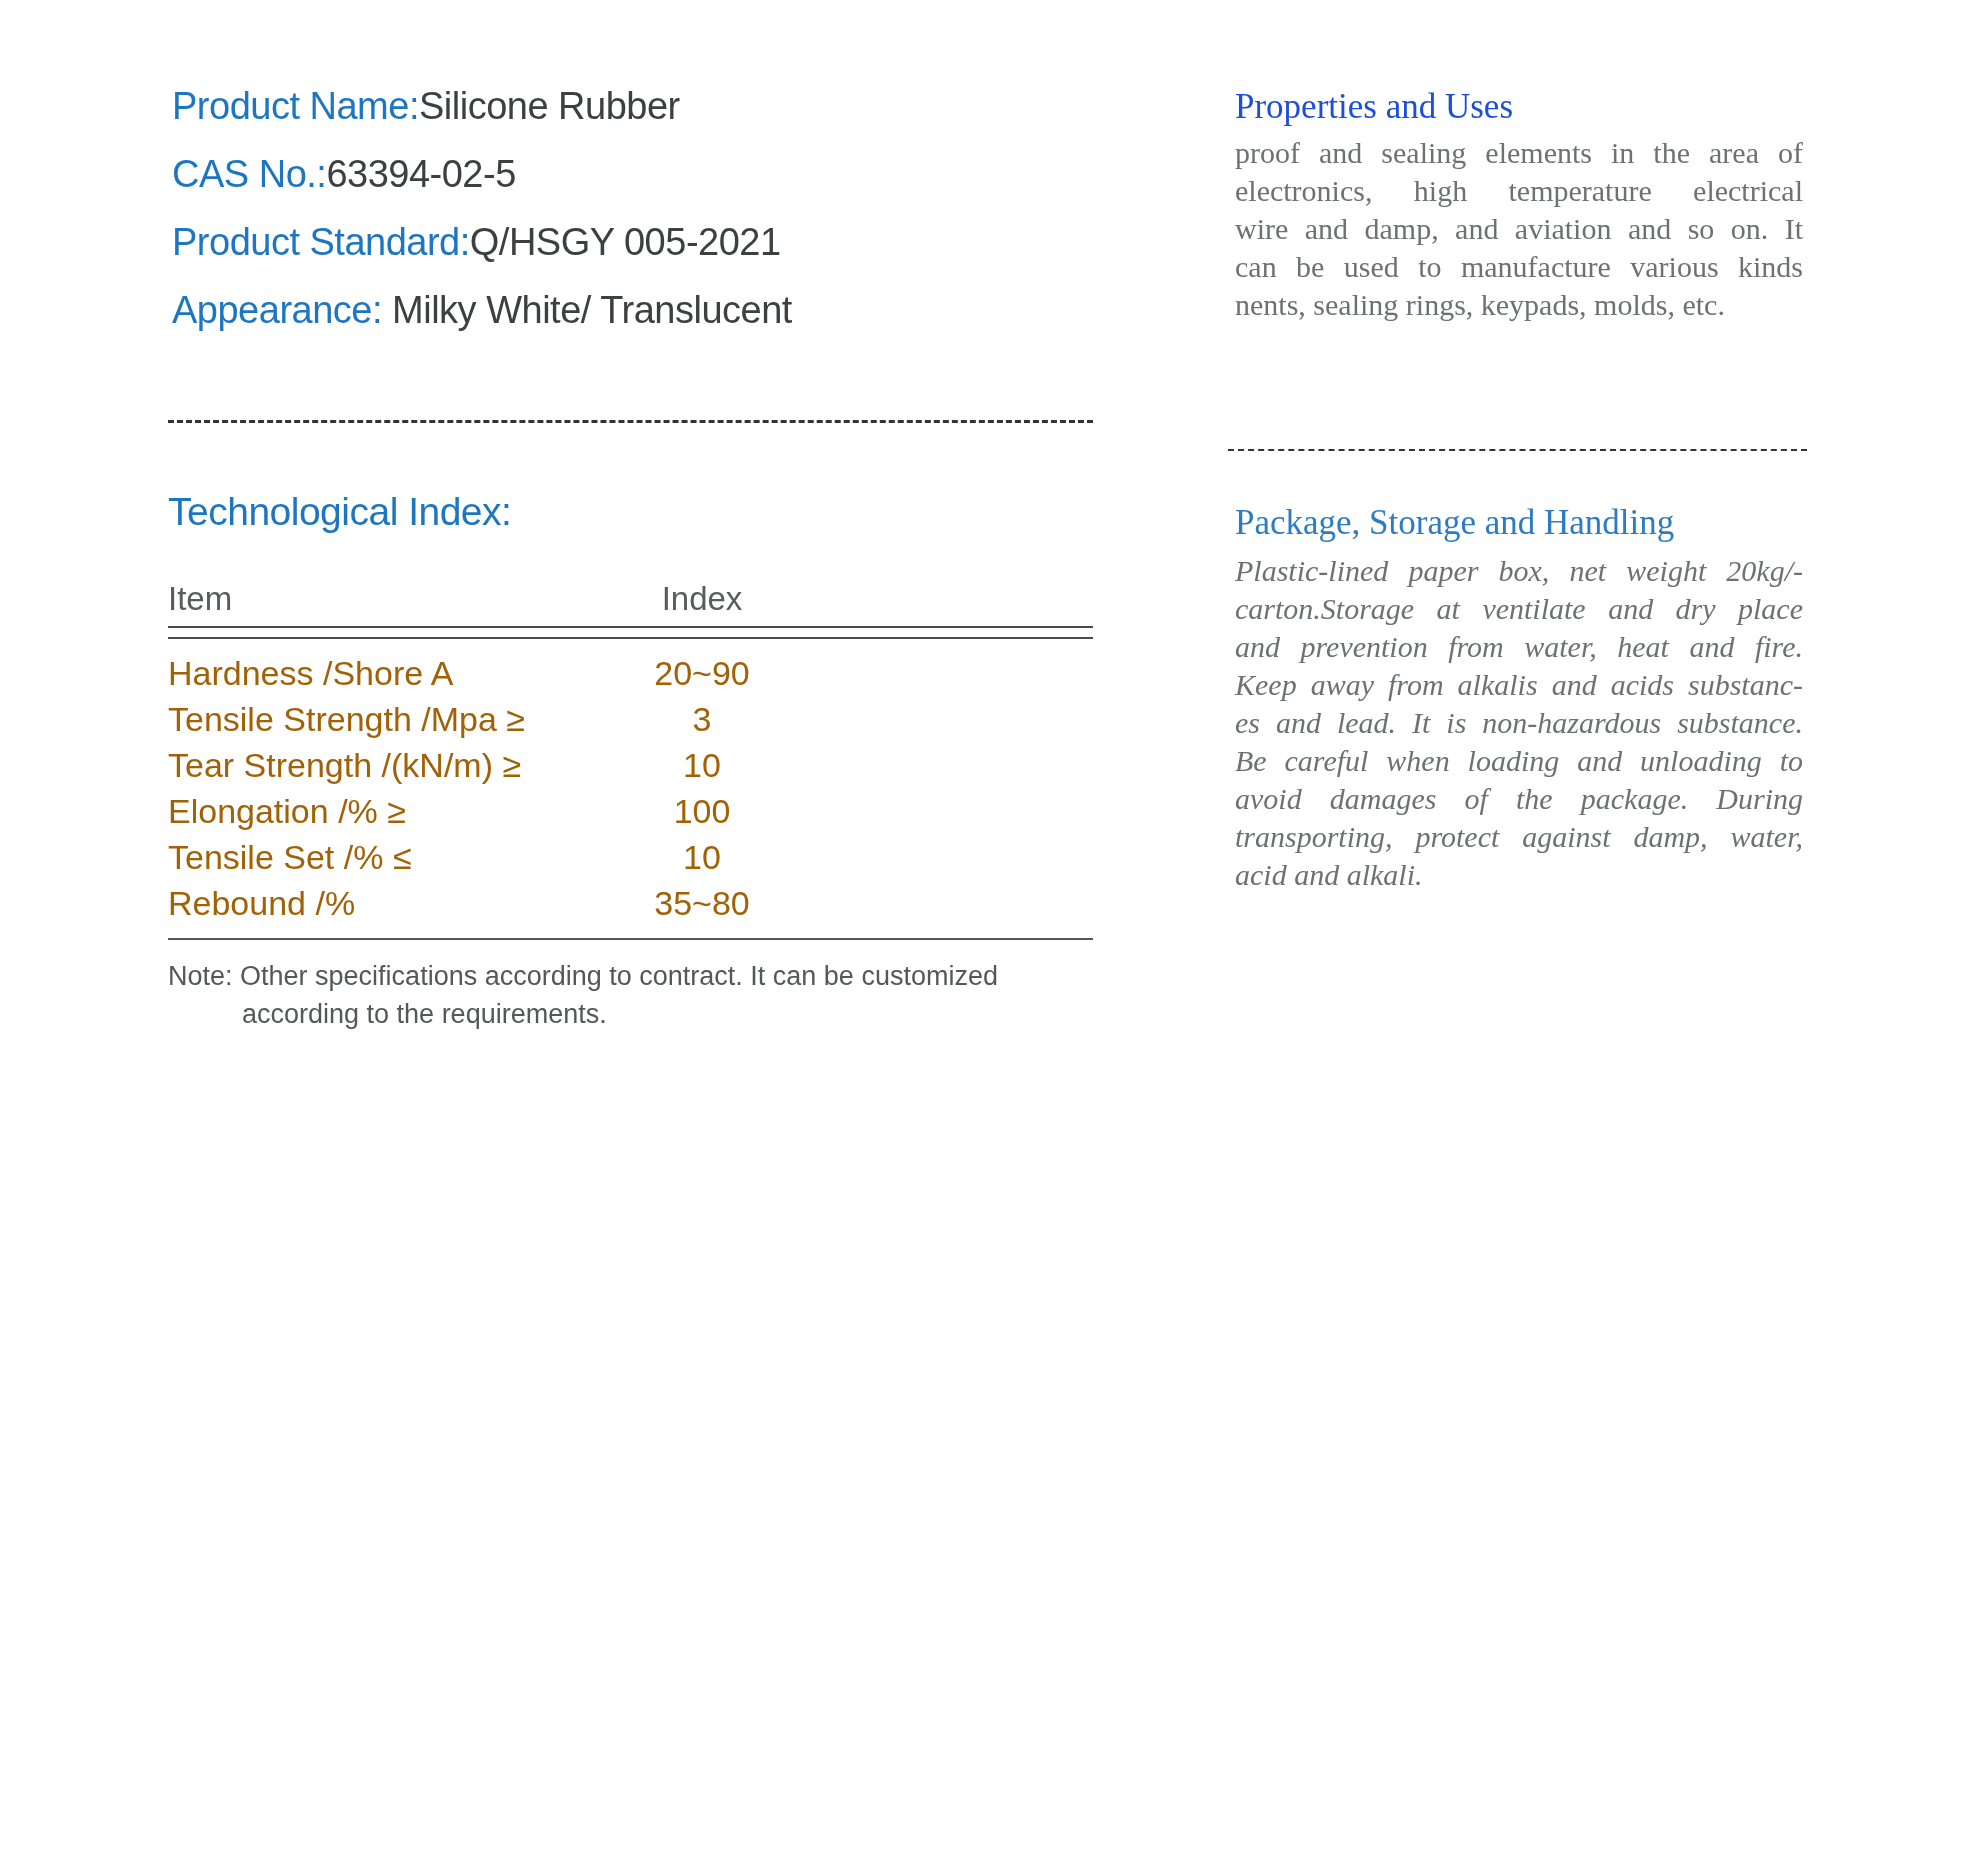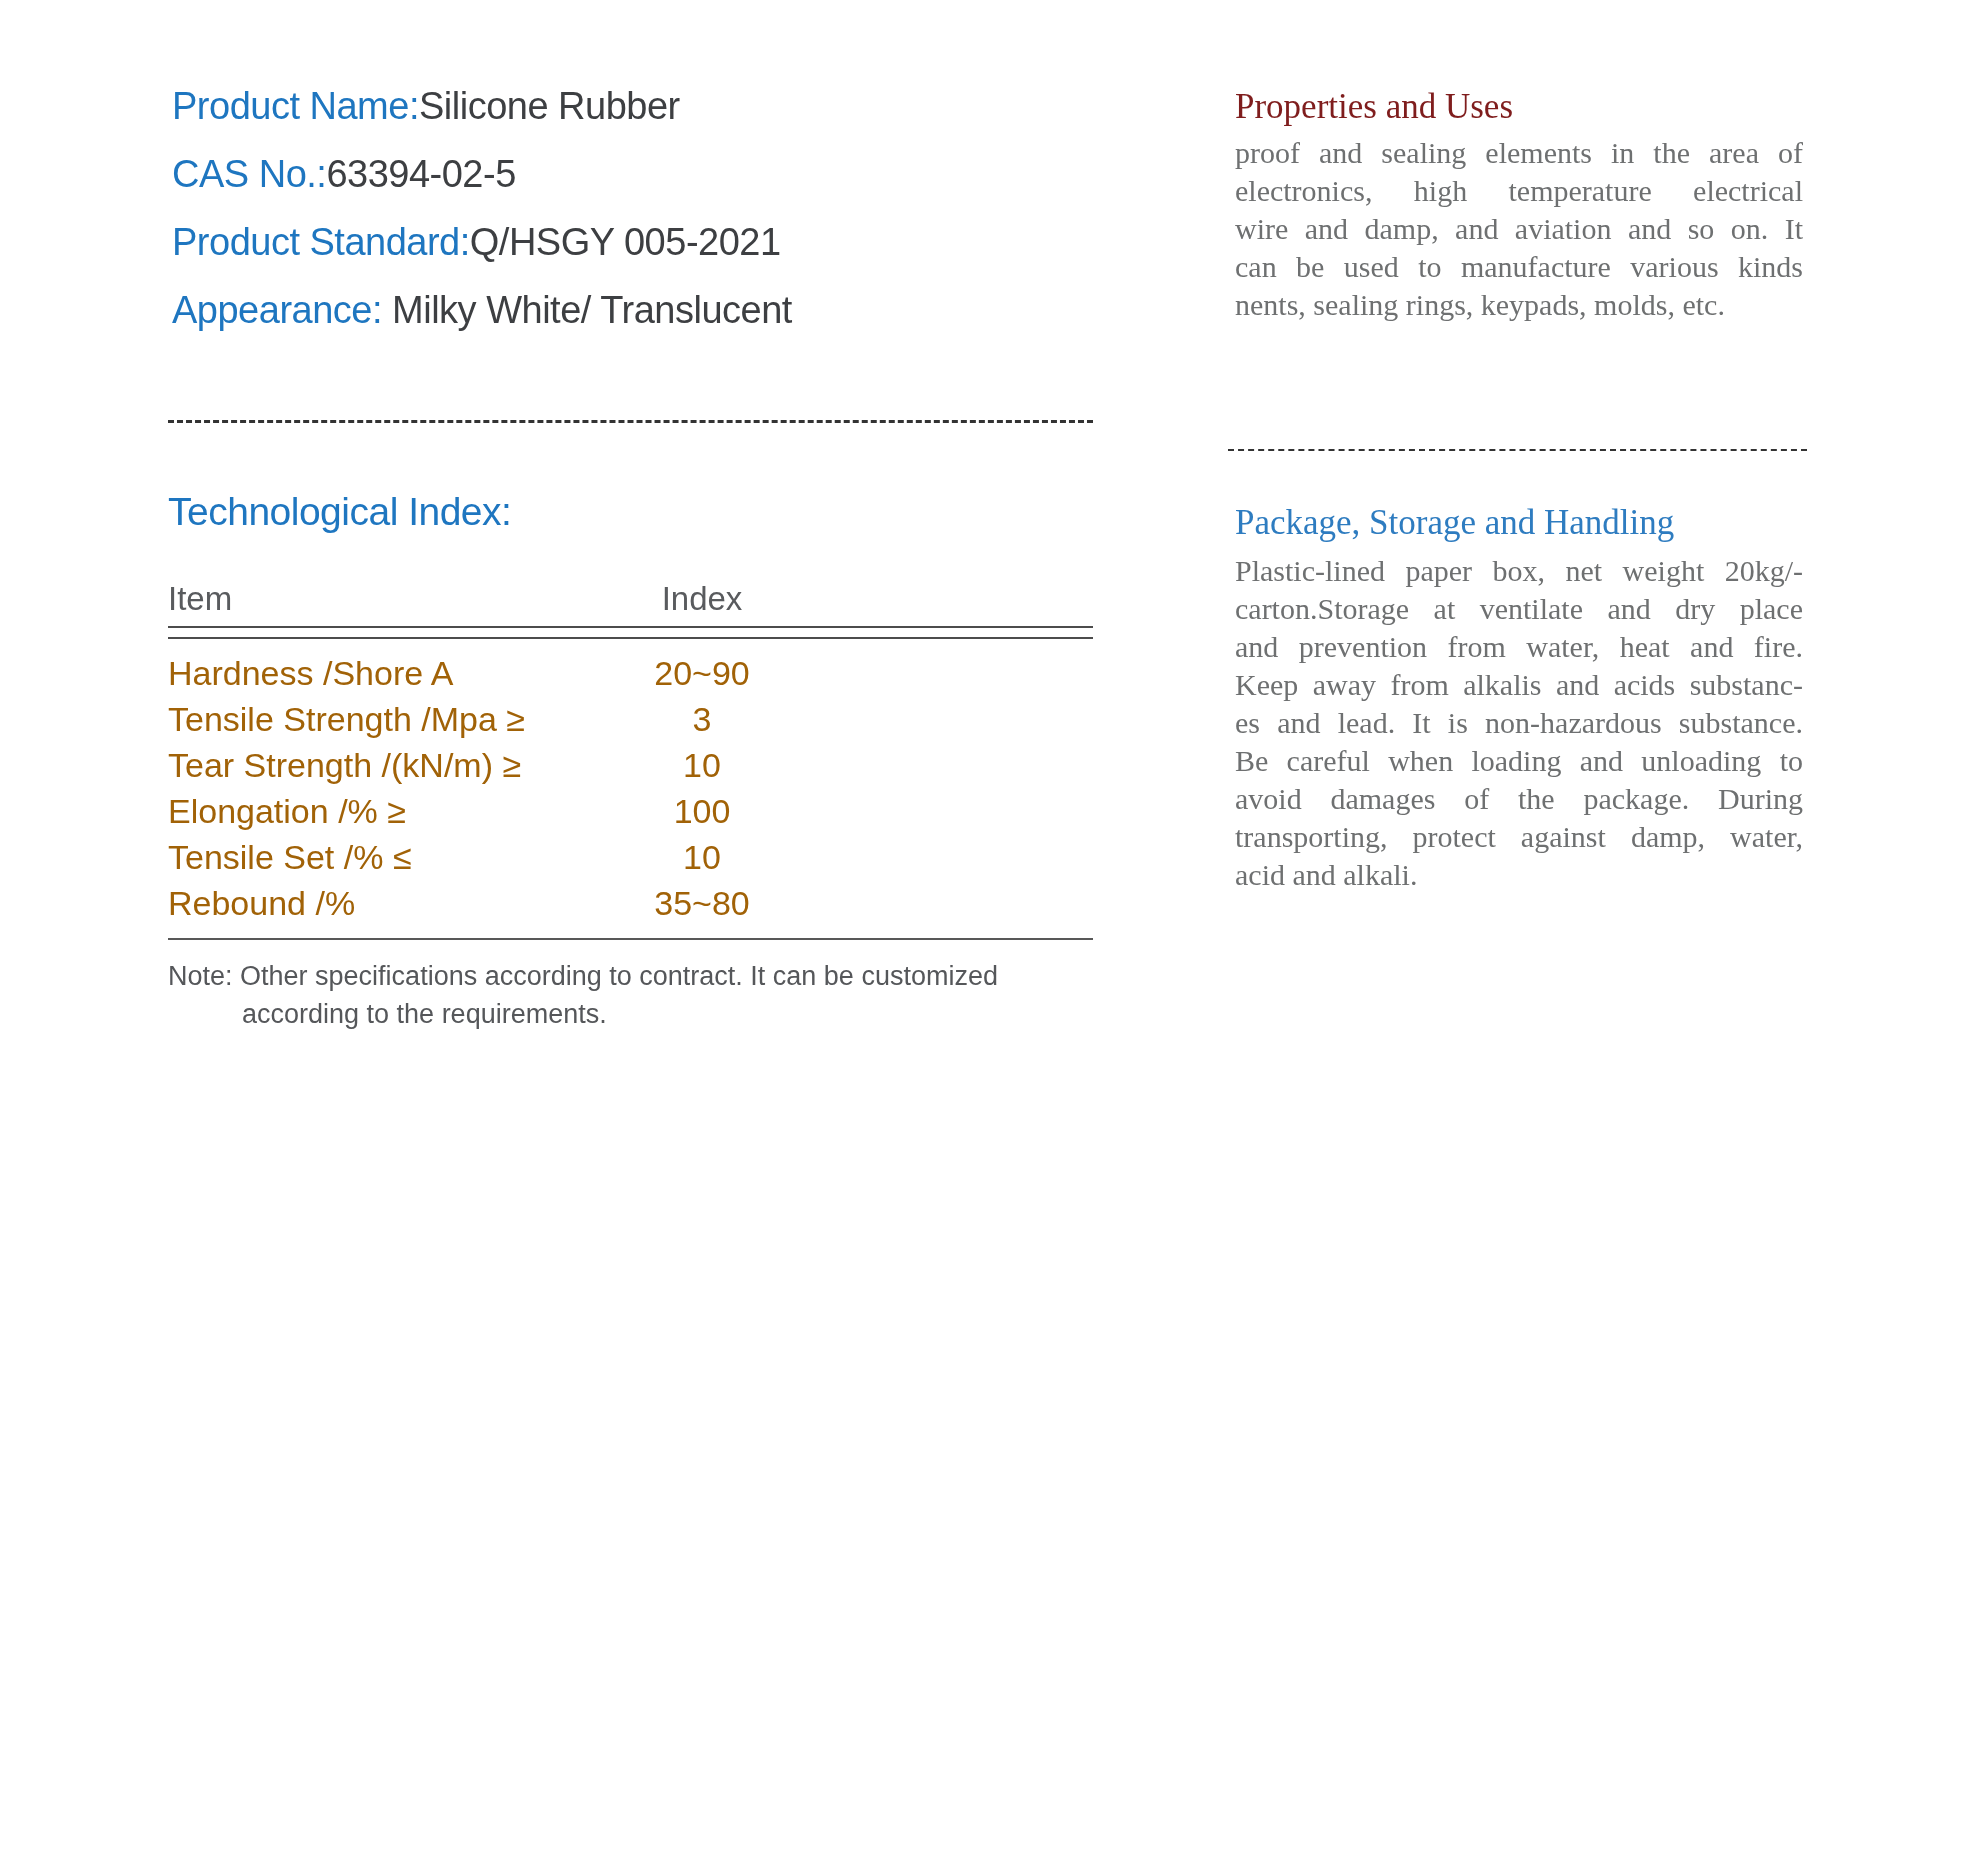--- a/index.html
+++ b/index.html
@@ -59,33 +59,33 @@
     margin-top:16.3px; font-size:27px; line-height:38px; color:#55575a;
   }
   .note-line{white-space:nowrap;}
   .note-line2{padding-left:74px;}
   .note-label{color:#55575a;text-align:right;}
 
   
   .serif{font-family:"Liberation Serif","DejaVu Serif",serif;}
   .props-heading{
     position:absolute; left:1235px; top:87px;
-    font-size:35px; color:#7f1d1d;
+    font-size:35px; color:#1d4ed8;
   }
   .props-body{
     position:absolute; left:1235px; top:134px; width:568px;
     font-size:30px; line-height:38px; color:#6e7071;
   }
   .pkg-heading{
     position:absolute; left:1235px; top:503px;
     font-size:35px; color:#2e7cc0;
   }
   .pkg-body{
     position:absolute; left:1235px; top:552px; width:568px;
-    font-size:30px; line-height:38px; color:#6e7071;
+    font-size:30px; line-height:38px; color:#6e7071;font-style:italic;
   }
   .jline{text-align:justify; text-align-last:justify; white-space:normal;}
   .jlast{text-align:left; text-align-last:left;}
 
   .dash-right{
     position:absolute; left:1228px; top:449px; width:579px; height:0;
     border-top:2.7px dashed #333333;
   }
 </style>
 </head>

